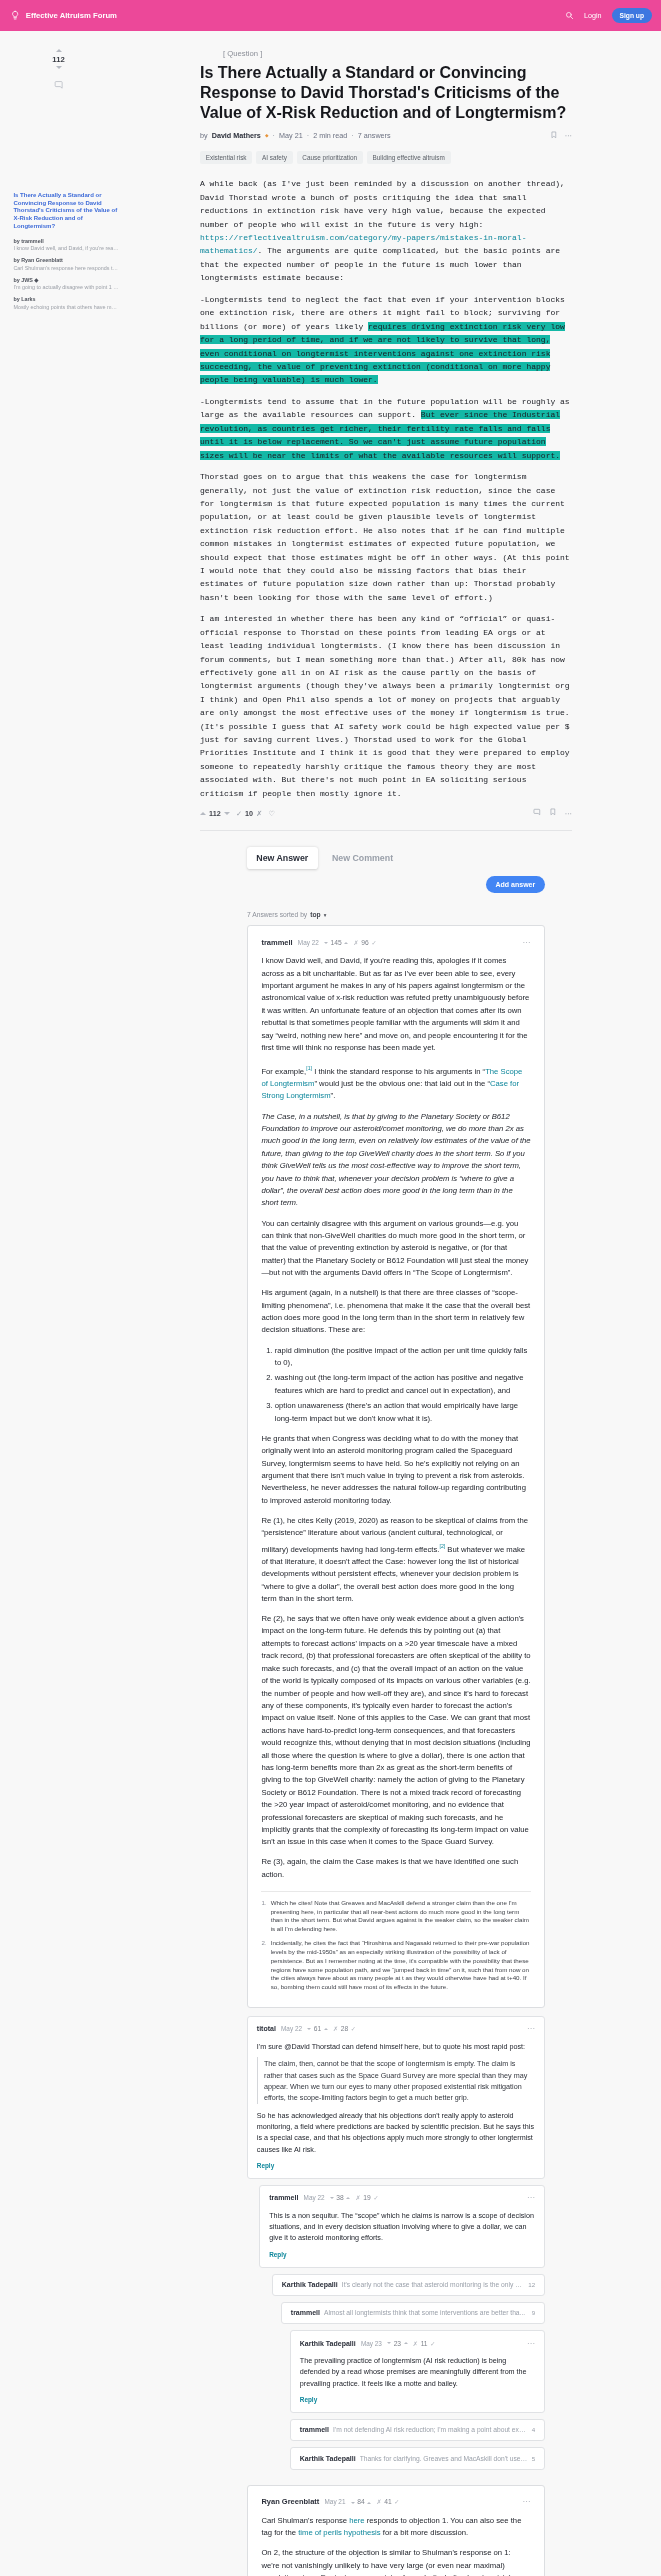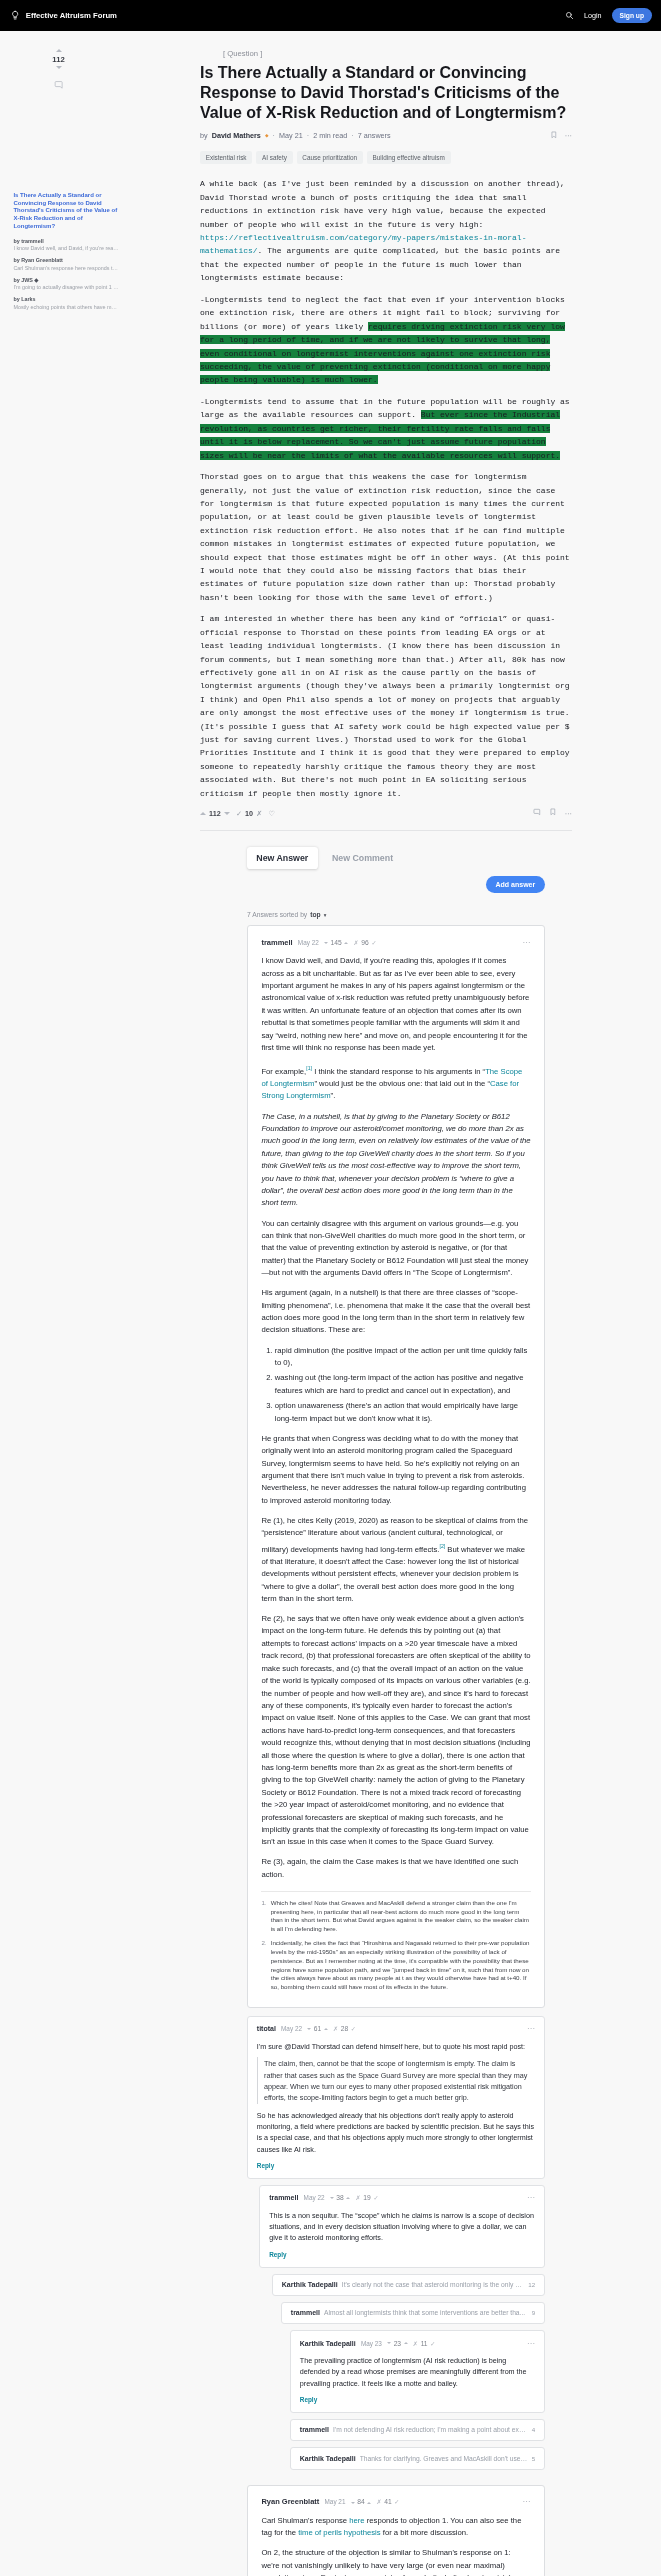--- a/index.html
+++ b/index.html
@@ -1,20 +1,20 @@
 <!DOCTYPE html>
 <html style="font-size:8.2px"><head>
 <meta charset="utf-8">
 <style>
   * { box-sizing: border-box; margin: 0; padding: 0; }
   body { font-family: "Liberation Sans", sans-serif; background: #f8f8f8; }
   .page { position: relative; width: 662px; height: 3091px; overflow: hidden; background: #f8f8f8; }
 
   
-  .navbar { height: 31px; background: #000000; display: flex; align-items: center; justify-content: space-between; padding: 0 10.3px; }
+  .navbar { height: 31px; background: #ec4899; display: flex; align-items: center; justify-content: space-between; padding: 0 10.3px; }
   .nav-left { display: flex; align-items: center; gap: 5.2px; }
   .brand { color: #fff; font-size: 7.7px; font-weight: 700; }
   .nav-right { display: flex; align-items: center; gap: 10.3px; }
   .login { color: #fff; font-size: 7.2px; cursor: pointer; }
   .signup { background: #3d77e0; color: #fff; font-size: 6.7px; font-weight: 700; padding: 3.6px 7.7px; border-radius: 7.7px; cursor: pointer; }
   .navicon { display: inline-flex; }
 
   
   .vote-rail { position: absolute; left: 47px; top: 49px; width: 23px; display: flex; flex-direction: column; align-items: center; gap: 2.6px; }
   .vr-num { font-size: 7.7px; font-weight: 700; color: #3a3d45; }
@@ -39,21 +39,21 @@
   .byline .author { color: #2b2f3a; font-weight: 700; cursor: pointer; }
   .diamond { color: #e8943a; font-size: 4.6px; }
   .sep::before { content: "·"; color: #9aa0aa; }
   .byline-icons { margin-left: auto; display: flex; gap: 7.2px; color: #9aa0aa; align-items: center; }
   .tags { display: flex; gap: 4.1px; margin-top: 10.3px; }
   .tag { background: #eef0f1; color: #5b6068; font-size: 6.4px; padding: 3.1px 5.7px; border-radius: 2.1px; cursor: pointer; }
 
   .body { margin-top: 13.4px; font-size: 8px; line-height: 13.4px; color: #191b22; font-family: Liberation Mono, monospace; }
   .body p { margin-bottom: 8.2px; }
   .body a, .card a { color: #0c869b; text-decoration: none; overflow-wrap: anywhere; cursor: pointer; }
-  mark { background: #15803d; color: inherit; }
+  mark { background: #14b8a6; color: inherit; }
 
   .post-footer { display: flex; align-items: center; gap: 6.2px; margin-top: 4.1px; color: #8b8f98; font-size: 7.2px; }
   .pf-group { display: flex; align-items: center; gap: 3.1px; cursor: pointer; }
   .pf-num { font-weight: 700; color: #44474f; }
   .glyph { font-size: 7.2px; color: #9aa0aa; }
   .pf-right { margin-left: auto; display: flex; gap: 8.2px; align-items: center; }
   .hr { border-top: 0.5px solid #e3e4e6; margin: 12.4px 0 0; }
 
   
   .answers { width: 298px; margin-left: 247px; margin-top: 15.5px; }

